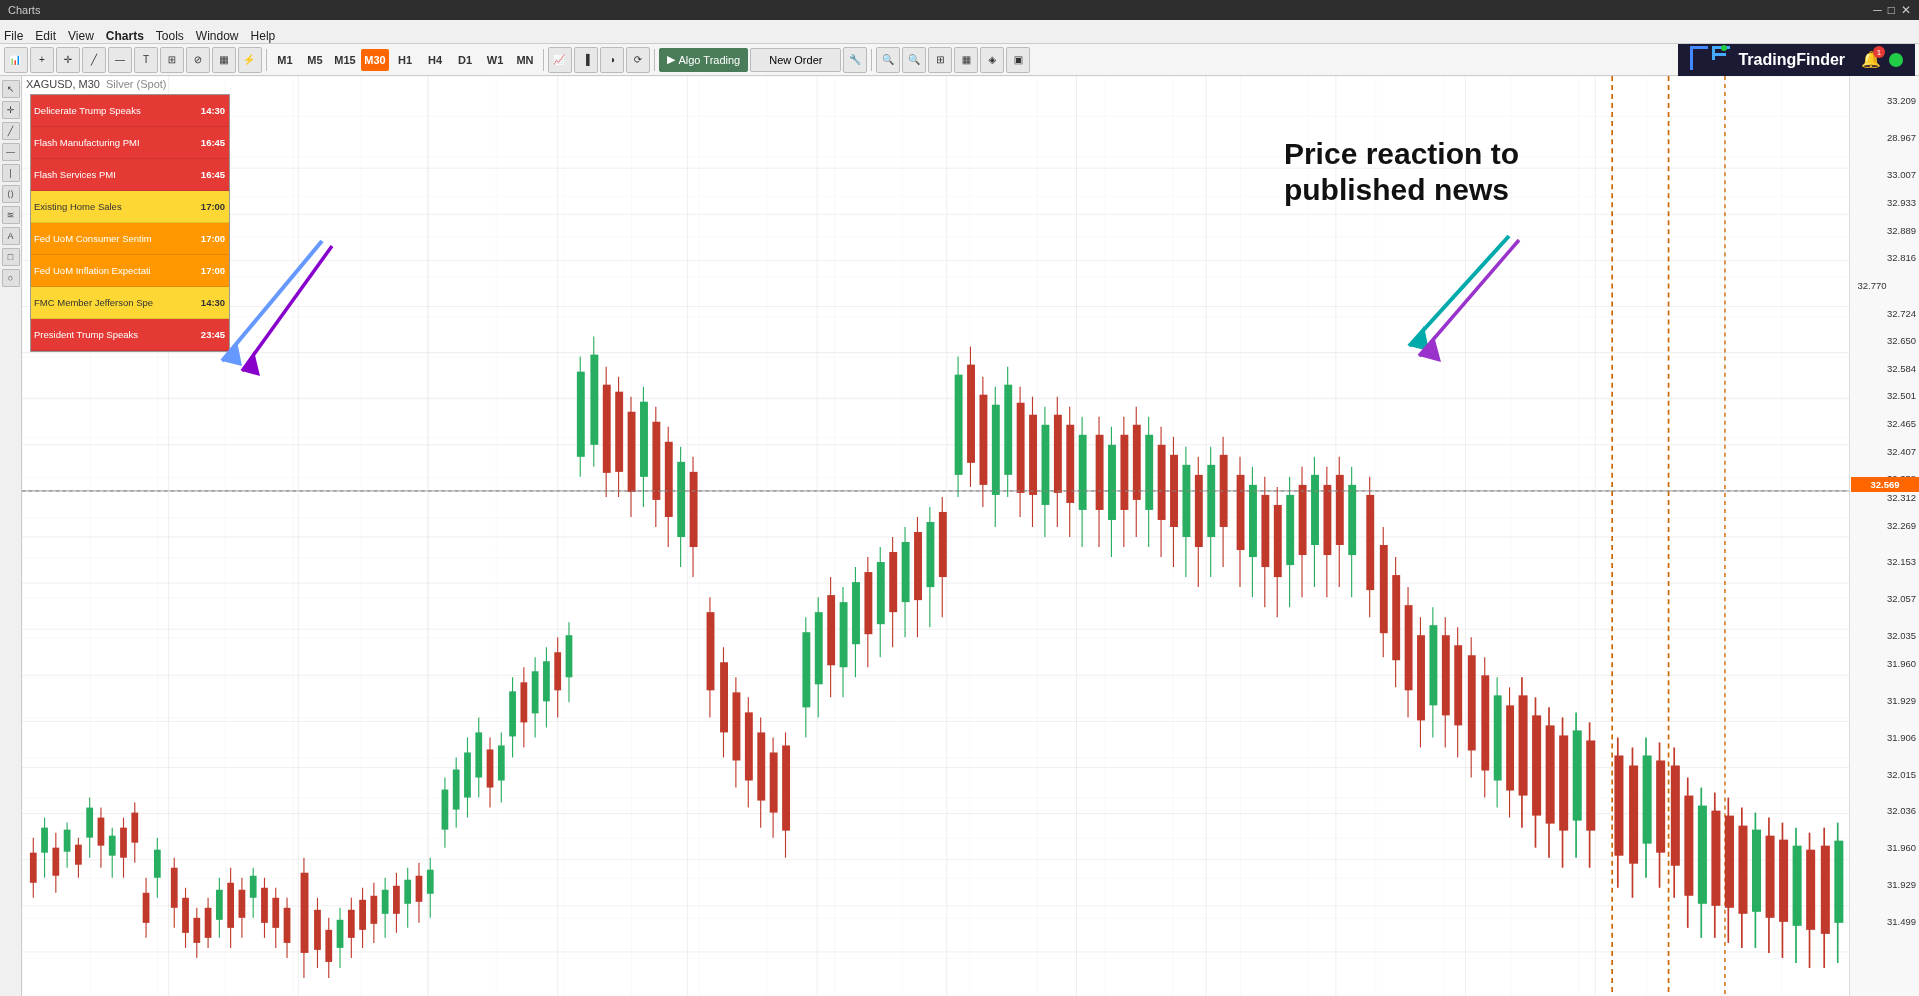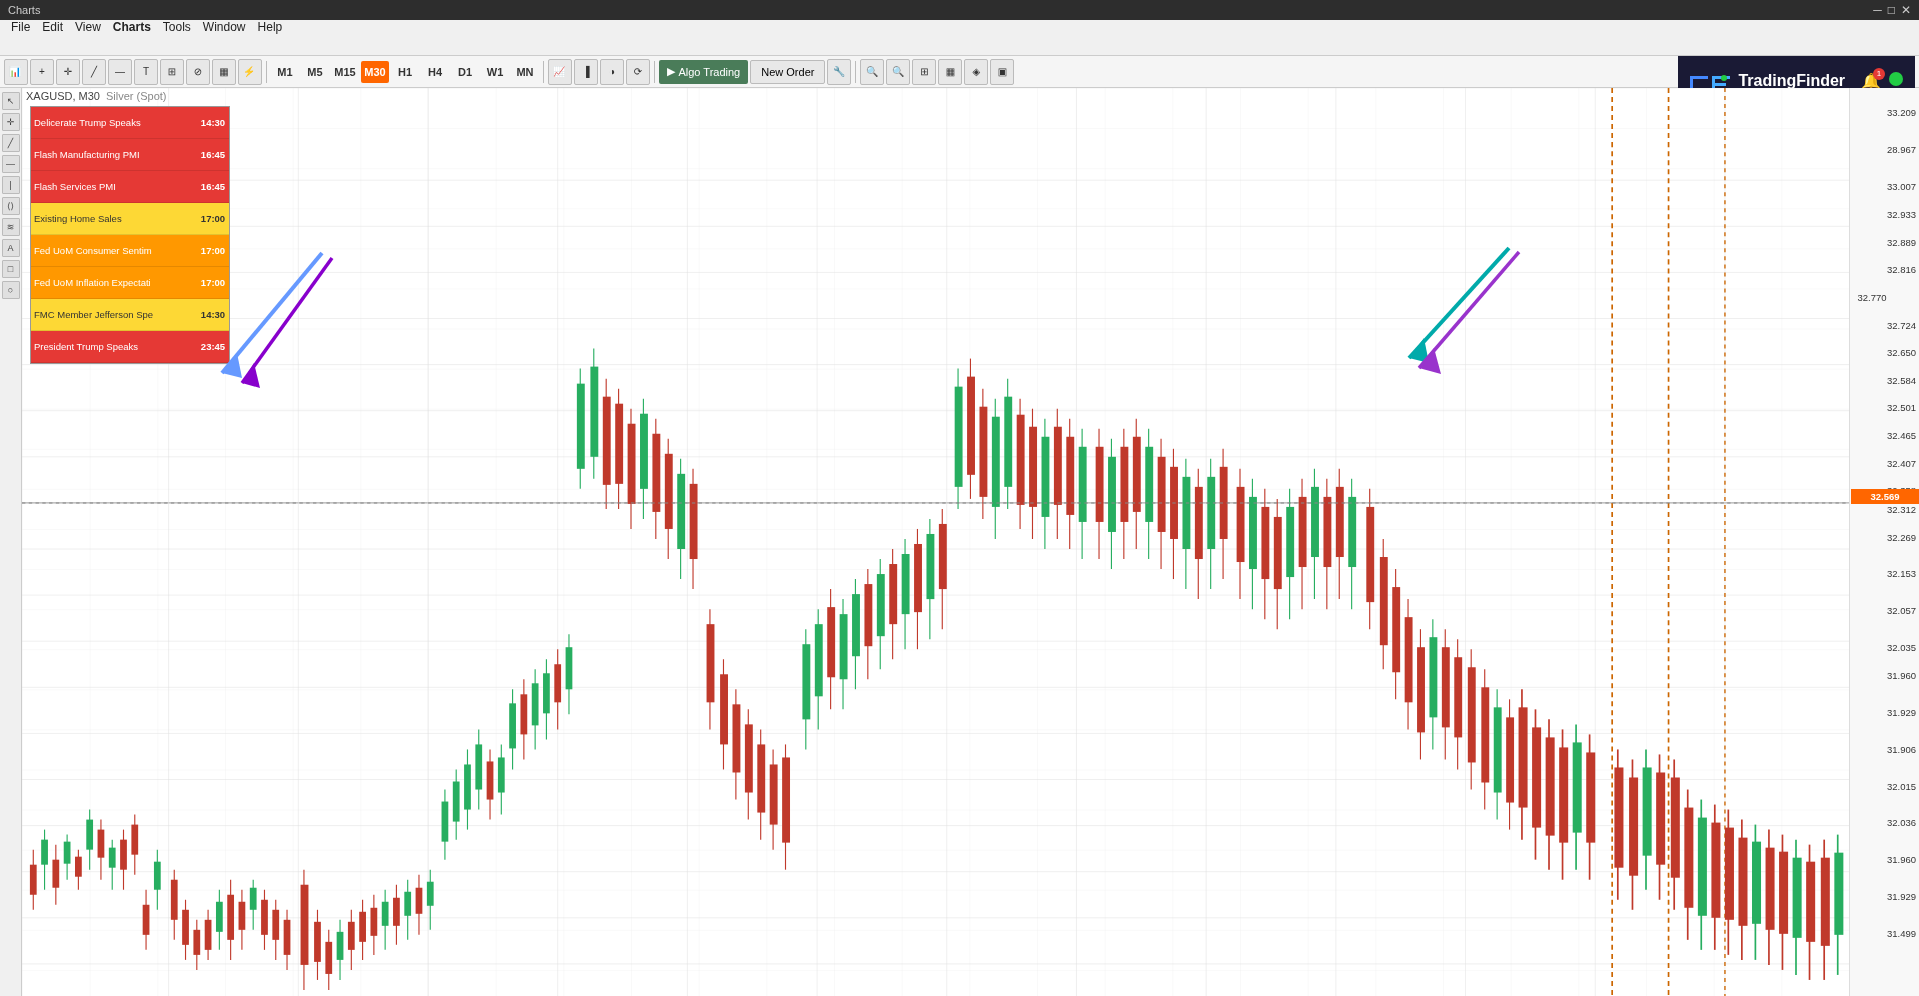--- a/index.html
+++ b/index.html
@@ -1,24 +1,24 @@
 <!DOCTYPE html>
 <html><head>
   <meta charset="utf-8">
   <style>
     * { margin: 0; padding: 0; box-sizing: border-box; }
     body { width: 1919px; height: 996px; overflow: hidden; background: #1a1a2e; font-family: 'Segoe UI', Arial, sans-serif; }
 
     
     .menu-bar {
-      height: 36px;
+      height: 24px;
       background: #f0f0f0;
       display: flex;
-      align-items: flex-start;
-      padding: 0 11px;
+      align-items: flex-end;
+      padding: 0 4px;
       border-bottom: 1px solid #ccc;
       font-size: 12px;
       gap: 12px;
     }
     .menu-bar span { cursor: pointer; color: #222; }
 
     
     .toolbar {
       height: 32px;
       background: #f5f5f5;
@@ -68,21 +68,21 @@
       cursor: pointer;
       border-radius: 2px;
       display: flex;
       align-items: center;
       gap: 3px;
     }
     .new-order-btn {
       background: #e8e8e8;
       border: 1px solid #bbb;
       height: 24px;
-      padding: 0 10px;
+      padding: 0 18px;
       font-size: 11px;
       cursor: pointer;
       border-radius: 2px;
     }
 
     
     .main-area {
       display: flex;
       height: calc(996px - 52px);
     }
@@ -361,21 +361,21 @@
   <div class="toolbar-btn">
       <span>▦</span>
     </div>
   <div class="toolbar-btn">
       <span>◈</span>
     </div>
   <div class="toolbar-btn">
       <span>▣</span>
     </div>
 
-  <div style="margin-left:auto;display:flex;gap:8px;background:#1a1a35;height:100%;padding:16px 12px;">
+  <div style="margin-left:auto;display:flex;align-items:center;gap:8px;background:#1a1a35;height:100%;padding:16px 12px;">
     <div style="position:relative;">
       
       <svg width="40" height="32" viewBox="0 0 40 32">
         <rect x="0" y="4" width="18" height="3" fill="#4488ff"></rect>
         <rect x="0" y="4" width="3" height="24" fill="#4488ff"></rect>
         <rect x="22" y="4" width="18" height="3" fill="#44aaff"></rect>
         <rect x="22" y="4" width="3" height="14" fill="#44aaff"></rect>
         <rect x="22" y="11" width="14" height="3" fill="#44aaff"></rect>
         <circle cx="34" cy="6" r="3" fill="#22cc44"></circle>
       </svg>
@@ -836,20 +836,23 @@
           <span class="news-name">FMC Member Jefferson Spe</span>
           <span class="news-time">14:30</span>
         </div>
         <div class="news-row red">
           <span class="news-name">President Trump Speaks</span>
           <span class="news-time">23:45</span>
         </div>
       </div>
 
 
+      <div class="annotation-price-reaction">
+        <span>Price reaction to<br>published news</span>
+      </div>
 
       <svg class="arrow-svg" style="left:160px;top:155px;width:200px;height:200px;" viewBox="0 0 200 200">
 
         <line x1="140" y1="10" x2="40" y2="130" stroke="#6699ff" stroke-width="4"></line>
 
         <polygon points="40,130 55,110 60,135" fill="#6699ff"></polygon>
 
         <line x1="150" y1="15" x2="60" y2="140" stroke="#8800cc" stroke-width="3.5"></line>
         <polygon points="60,140 72,120 78,145" fill="#8800cc"></polygon>
       </svg>

